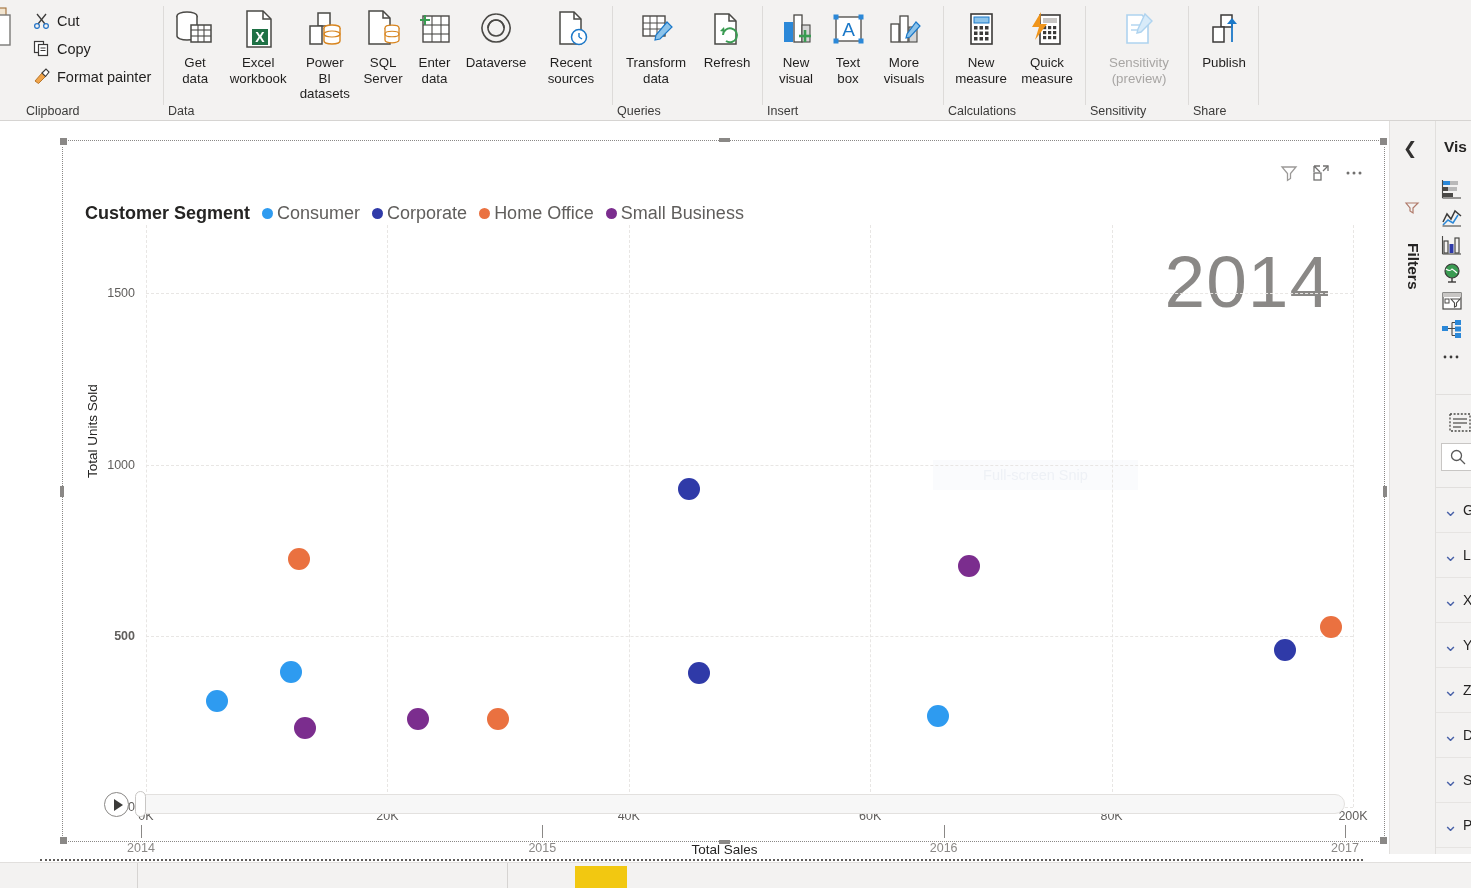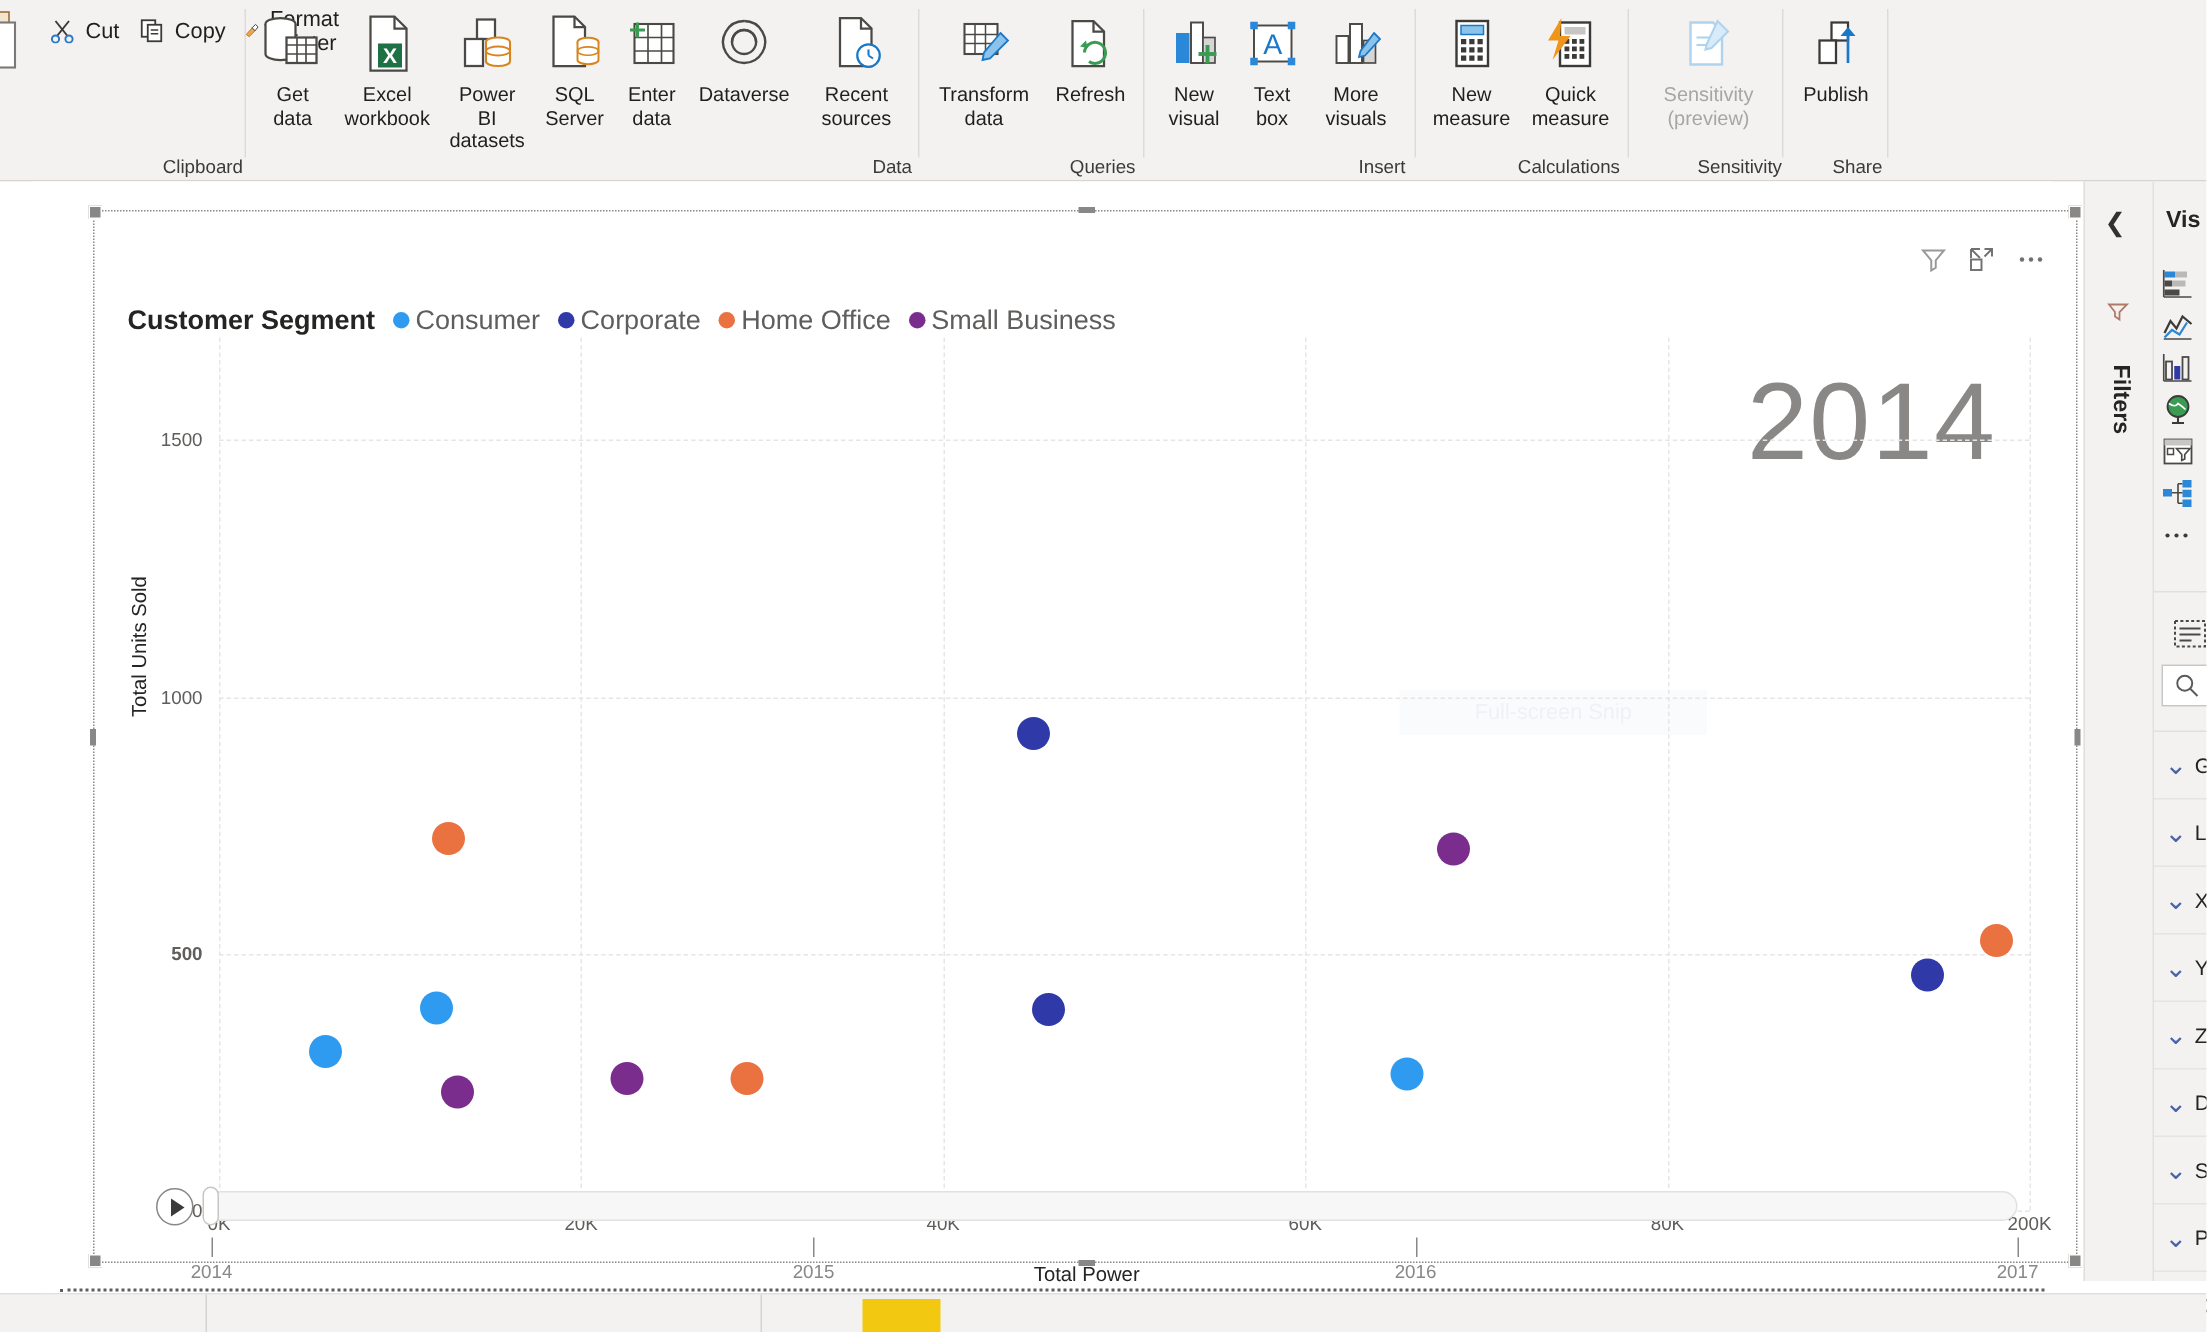--- a/index.html
+++ b/index.html
@@ -17,21 +17,21 @@
     position: absolute; top: 0; left: 0; width: 1471px; height: 121px;
     background: #f3f2f1;
     border-bottom: 1px solid #d6d4d2;
   }
   .rb-group {
     position: absolute; top: 0; height: 121px;
     display: flex; flex-direction: column; align-items: center;
   }
   .rb-group .grp-label {
     position: absolute; bottom: 3px; left: 0; width: 100%;
-    text-align: right; font-size: 12.5px; color: #3b3a39;
+    text-align: left; font-size: 12.5px; color: #3b3a39;
   }
   .rb-sep {
     position: absolute; top: 6px; width: 1px; height: 99px; background: #dddbd9;
   }
   .rb-items { display: flex; flex-direction: row; align-items: flex-start; height: 104px; }
   .rb-btn {
     display: flex; flex-direction: column; align-items: center;
     padding: 4px 6px 0 6px; cursor: default;
     min-width: 46px;
   }
@@ -225,21 +225,21 @@
 
     <div style="position:absolute;left:-18px;top:4px;width:44px;">
       <svg width="44" height="46" viewBox="0 0 44 46">
         <rect x="8" y="4" width="16" height="10" fill="#f2e5d0" stroke="#a0703a" stroke-width="1.1"></rect>
         <rect x="4" y="11" width="24" height="30" fill="#ffffff" stroke="#7a7977" stroke-width="1.4"></rect>
       </svg>
       <div style="font-size:14.5px;color:#8a8886;margin-left:-2px;">ste</div>
     </div>
 
     <div class="rb-group" style="left:26px;width:136px;">
-      <div style="position:absolute;left:2px;top:8px;display:flex;flex-direction:row;gap:3px;">
+      <div style="position:absolute;left:2px;top:8px;display:flex;flex-direction:column;gap:3px;">
 
         <div class="cb-btn">
           <svg width="17" height="17" viewBox="0 0 17 17">
             <line x1="4" y1="2" x2="12" y2="12" stroke="#3b3a39" stroke-width="1.3"></line>
             <line x1="13" y1="2" x2="5" y2="12" stroke="#3b3a39" stroke-width="1.3"></line>
             <circle cx="4" cy="14" r="2.4" fill="none" stroke="#2b78c8" stroke-width="1.3"></circle>
             <circle cx="13" cy="14" r="2.4" fill="none" stroke="#2b78c8" stroke-width="1.3"></circle>
           </svg>
           <span class="cb-lbl">Cut</span>
         </div>
@@ -601,21 +601,21 @@
               <span>Home Office</span>
             </span>
             <span class="lg-item">
               <span class="dot" style="background:#7b2d8e;"></span>
               <span>Small Business</span>
             </span>
           </div>
 
           <div class="plot-wrap">
             <div class="y-title">Total Units Sold</div>
-            <div class="x-title">Total Power</div>
+            <div class="x-title">Total Sales</div>
 
             <div class="plot" id="plot">
               <div class="watermark">2014</div>
               <div class="ghost-snip">Full-screen Snip</div>
             <div class="gl-h" style="top: 582px;"></div>
                 <div class="ytick" style="top: 582px;">0</div>
                 <div class="gl-h" style="top: 410.824px;"></div>
                 <div class="ytick" style="top: 410.824px; font-weight: bold;">500</div>
                 <div class="gl-h" style="top: 239.647px;"></div>
                 <div class="ytick" style="top: 239.647px;">1000</div>

